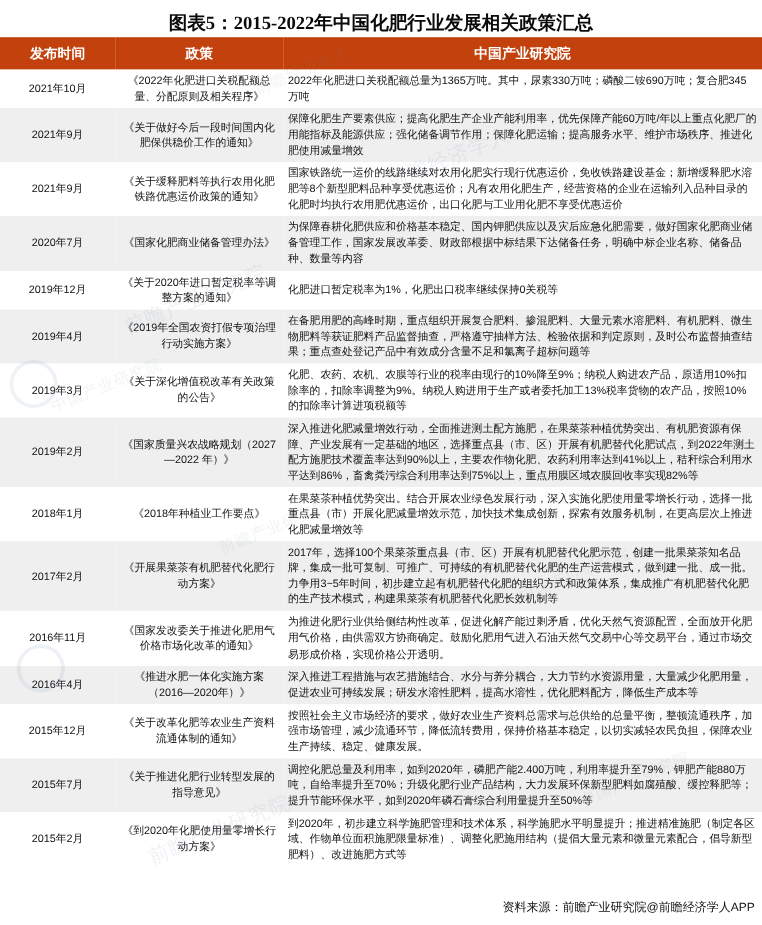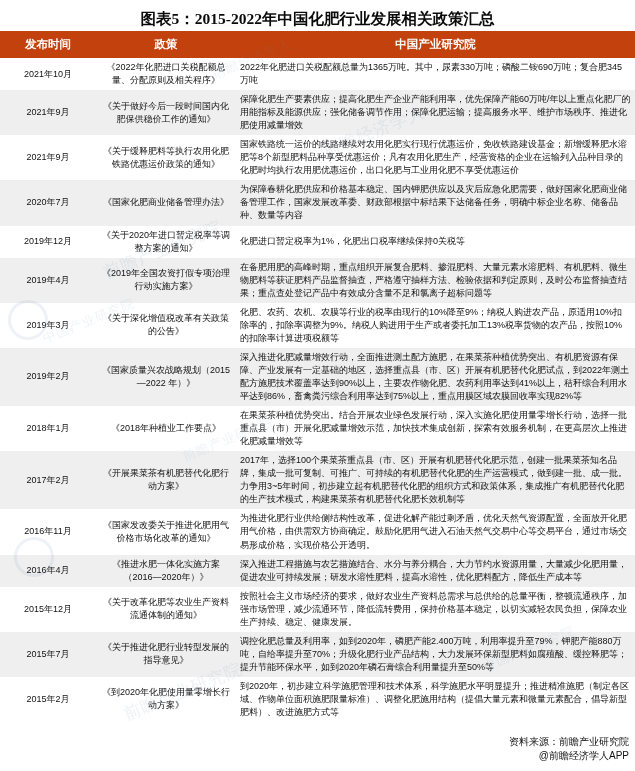--- a/index.html
+++ b/index.html
@@ -99,26 +99,25 @@
   tr.row-alt td { background: #efefef; }
   tr.row-norm td { background: #ffffff; }
 
   
   .footer {
     position: absolute;
     left: 0;
     right: 0;
     bottom: 8px;
     display: flex;
-    justify-content: flex-start;
+    justify-content: flex-end;
     align-items: flex-end;
     padding: 0 6px 0 4px;
     font-size: 10px;
     z-index: 6;
-    flex-direction: column;
   }
   .footer .src { color: #111; }
   .footer .app { color: #111; }
   .tbl-wrap { position: relative; z-index: 2; }
 </style>
 </head>
 <body>
 
 <div class="watermarks">
   <span class="wm circ" style="left:8px; top:300px;"></span>
@@ -176,21 +175,21 @@
           <td class="c-policy">《2019年全国农资打假专项治理行动实施方案》</td>
           <td class="c-desc">在备肥用肥的高峰时期，重点组织开展复合肥料、掺混肥料、大量元素水溶肥料、有机肥料、微生物肥料等获证肥料产品监督抽查，严格遵守抽样方法、检验依据和判定原则，及时公布监督抽查结果；重点查处登记产品中有效成分含量不足和氯离子超标问题等</td>
         </tr>
         <tr class="row-norm">
           <td class="c-date">2019年3月</td>
           <td class="c-policy">《关于深化增值税改革有关政策的公告》</td>
           <td class="c-desc">化肥、农药、农机、农膜等行业的税率由现行的10%降至9%；纳税人购进农产品，原适用10%扣除率的，扣除率调整为9%。纳税人购进用于生产或者委托加工13%税率货物的农产品，按照10%的扣除率计算进项税额等</td>
         </tr>
         <tr class="row-alt">
           <td class="c-date">2019年2月</td>
-          <td class="c-policy">《国家质量兴农战略规划（2015—2022 年）》</td>
+          <td class="c-policy">《国家质量兴农战略规划（2027—2022 年）》</td>
           <td class="c-desc">深入推进化肥减量增效行动，全面推进测土配方施肥，在果菜茶种植优势突出、有机肥资源有保障、产业发展有一定基础的地区，选择重点县（市、区）开展有机肥替代化肥试点，到2022年测土配方施肥技术覆盖率达到90%以上，主要农作物化肥、农药利用率达到41%以上，秸秆综合利用水平达到86%，畜禽粪污综合利用率达到75%以上，重点用膜区域农膜回收率实现82%等</td>
         </tr>
         <tr class="row-norm">
           <td class="c-date">2018年1月</td>
           <td class="c-policy">《2018年种植业工作要点》</td>
           <td class="c-desc">在果菜茶种植优势突出。结合开展农业绿色发展行动，深入实施化肥使用量零增长行动，选择一批重点县（市）开展化肥减量增效示范，加快技术集成创新，探索有效服务机制，在更高层次上推进化肥减量增效等</td>
         </tr>
         <tr class="row-alt">
           <td class="c-date">2017年2月</td>
           <td class="c-policy">《开展果菜茶有机肥替代化肥行动方案》</td>

